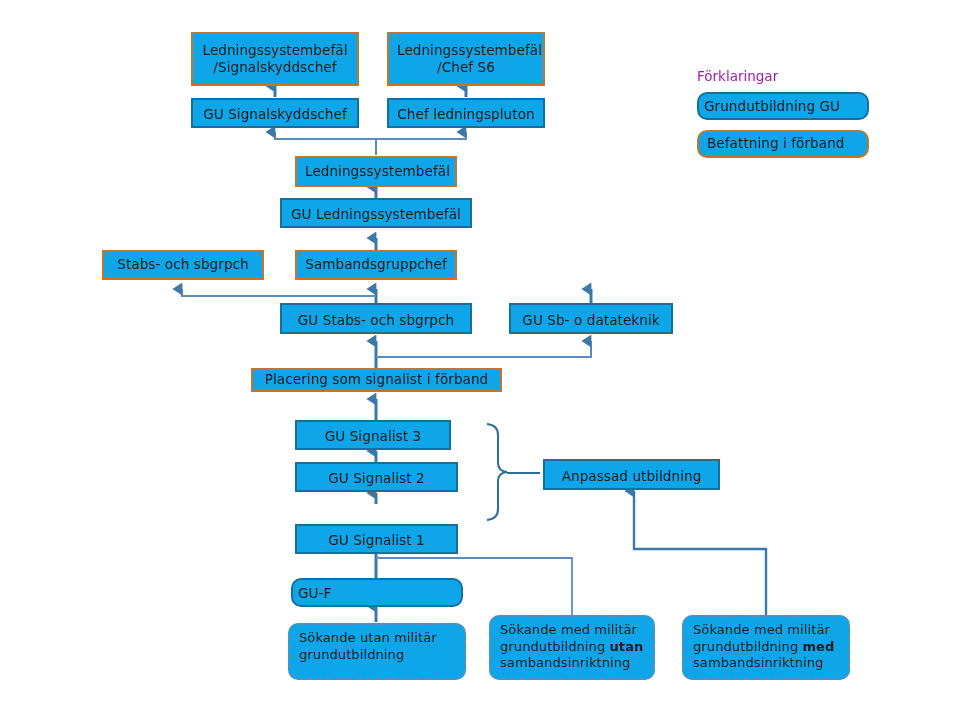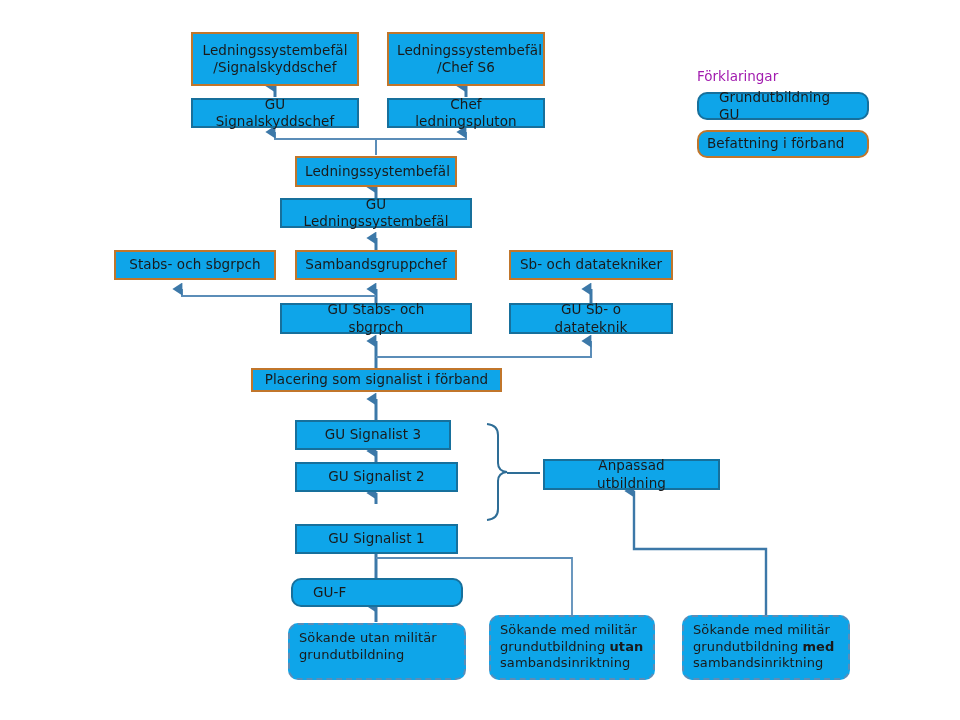--- a/index.html
+++ b/index.html
@@ -16,21 +16,21 @@
     position:absolute;box-sizing:border-box;background:#0ea5e9;
     display:flex;align-items:center;
     font-size:13.5px;color:#1a1a1a;line-height:1.28;
     letter-spacing:.1px;
   }
   .node .txt{display:block;width:100%;}
   .node.center{justify-content:center;text-align:center;}
   .node.left{justify-content:flex-start;text-align:left;border-radius:10px;}
 
   
-  .blue{border:2.5px solid #17709C;padding:3px 20px;}
+  .blue{border:2.5px solid #17709C;padding:3px 5px;align-items:flex-end;}
   
   .orange{border:2.5px solid #C1762B;padding:3px 8px;}
   
   .dashed{
     border:2.5px dashed #5B8DB8;padding:5px 9px;
     align-items:flex-start;font-size:13px;
   }
 
   .legend-title{
     position:absolute;font-size:13.5px;font-weight:normal;color:#a21caf;
@@ -112,31 +112,28 @@
   </div>
 
   <div class="node orange center" style="left:295px;top:156px;width:162px;height:31px;">
     <span class="txt">Ledningssystembefäl</span>
   </div>
 
   <div class="node blue center" style="left:280px;top:198px;width:192px;height:30px;">
     <span class="txt">GU  Ledningssystembefäl</span>
   </div>
 
-  <div class="node orange center" style="left:114px;top:250px;width:162px;height:30px;justify-content:flex-end;">
+  <div class="node orange center" style="left:102px;top:250px;width:162px;height:30px;justify-content:flex-end;">
     <span class="txt">Stabs- och sbgrpch</span>
   </div>
 
   <div class="node orange center" style="left:295px;top:250px;width:162px;height:30px;">
     <span class="txt">Sambandsgruppchef</span>
   </div>
 
-  <div class="node orange center" style="left:509px;top:250px;width:164px;height:30px;">
-    <span class="txt">Sb- och datatekniker</span>
-  </div>
 
   <div class="node blue center" style="left:280px;top:303px;width:192px;height:31px;">
     <span class="txt">GU  Stabs- och sbgrpch</span>
   </div>
 
   <div class="node blue center" style="left:509px;top:303px;width:164px;height:31px;">
     <span class="txt">GU  Sb- o datateknik</span>
   </div>
 
   <div class="node orange center" style="left:251px;top:368px;width:251px;height:24px;">

